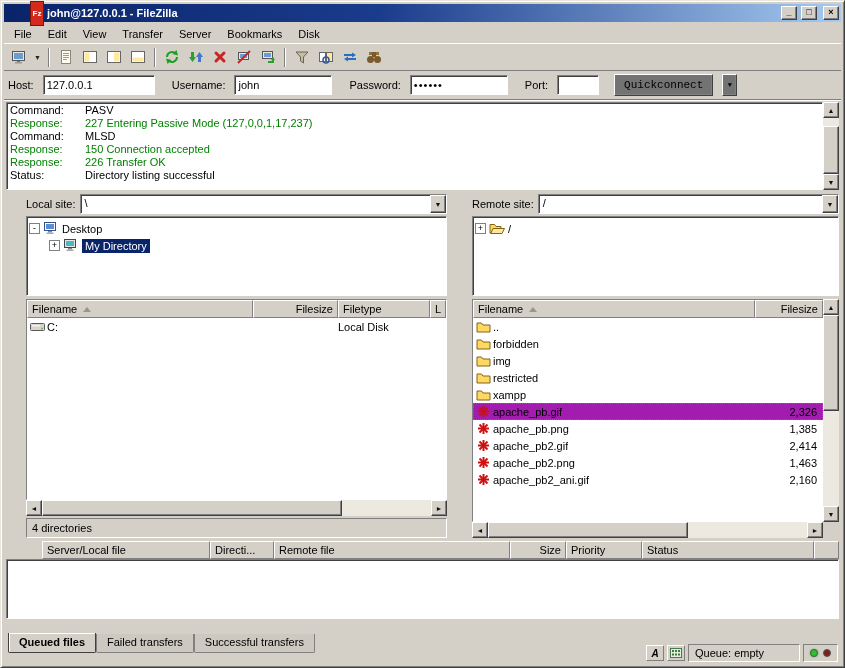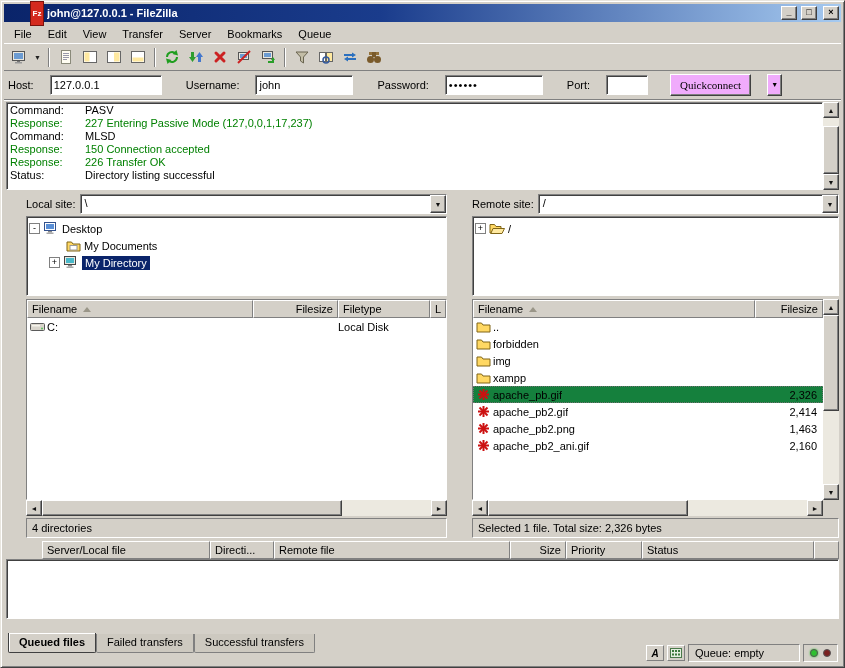--- a/index.html
+++ b/index.html
@@ -36,32 +36,32 @@
   .menubar{ height:21px; flex:none; display:flex; align-items:flex-end; padding:0 2px; }
   .menu-item{ padding:3px 8px; }
   .toolbar{ height:28px; flex:none; display:flex; align-items:center; padding:1px 3px;
             border-top:1px solid #fff; border-bottom:1px solid #808080; }
   .tbtn{ width:24px; height:23px; display:flex; align-items:center; justify-content:center; flex:none; }
   .tbtn.narrow{ width:13px; }
   .tbtn .arrow{ font-size:7px; color:#222; }
   .tsep{ width:2px; height:19px; border-left:1px solid #808080; border-right:1px solid #fff; margin:0 4px; flex:none; }
 
   
-  .quickbar{ height:29px; flex:none; display:flex; align-items:center; gap:16px; padding:2px 4px;
+  .quickbar{ height:29px; flex:none; display:flex; align-items:center; gap:9px; padding:2px 4px;
              border-bottom:1px solid #808080; box-shadow:0 1px 0 #fff; }
   .qlabel{ white-space:nowrap; }
   .qinput{
     height:20px; background:#fff; font-family:"Liberation Sans",sans-serif; font-size:11px;
     border:1px solid; border-color:#808080 #fff #fff #808080; box-shadow: inset 1px 1px 0 #404040;
     padding:2px 3px;
   }
   .qinput.host{ width:112px; } .qinput.user{ width:98px; } .qinput.pass{ width:98px; letter-spacing:1px;} .qinput.port{ width:42px; }
   .btn3d{
-    background:#f0abfc; border:1px solid; border-color:#fff #404040 #404040 #fff;
-    box-shadow: inset -1px -1px 0 #808080; font-family:Liberation Serif, serif; font-size:11px;
+    background:#737373; border:1px solid; border-color:#fff #404040 #404040 #fff;
+    box-shadow: inset -1px -1px 0 #808080; font-family:Liberation Mono, monospace; font-size:11px;
     height:22px; padding:0 9px; cursor:default;
   }
   .qc-dd{ width:15px; padding:0; height:22px; font-size:7px; }
 
   
   .pane{
     background:#fff; border:1px solid; border-color:#808080 #fff #fff #808080;
     box-shadow: inset 1px 1px 0 #404040;
   }
 
@@ -101,21 +101,21 @@
   .list-wrap.rt{ flex-direction:row; }
   .rlist-main{ flex:1; display:flex; flex-direction:column; min-width:0; }
   .lheader{ display:flex; flex:none; background:#d4d0c8; }
   .hcell{ border:1px solid; border-color:#fff #808080 #808080 #fff; background:#d4d0c8;
           padding:2px 4px; height:18px; display:flex; align-items:center; overflow:hidden; white-space:nowrap; }
   .hcell.right{ justify-content:flex-end; }
   .sortup{ width:0; height:0; border-left:4px solid transparent; border-right:4px solid transparent;
            border-bottom:5px solid #9a9688; display:inline-block; margin-left:6px; flex:none; }
   .lbody{ flex:1; background:#fff; overflow:hidden; }
   .lrow{ height:17px; display:flex; align-items:center; }
-  .lrow.sel{ background:#15803d; outline:1px dotted #707070; outline-offset:-1px; }
+  .lrow.sel{ background:#a21caf; outline:1px dotted #707070; outline-offset:-1px; }
   .ficon{ width:20px; flex:none; display:flex; justify-content:center; }
   .c-name{ overflow:hidden; white-space:nowrap; }
   .c-right{ text-align:right; padding-right:6px; }
 
   
   .lc0{ width:226px; } .lc1{ width:85px; } .lc2{ width:92px; } .lc3{ flex:1; min-width:0;}
   .lrow .lc0{ display:flex; align-items:center; }
   
   .rc0{ width:282px; } .rc1{ flex:1; min-width:0; }
   .lrow .rc0{ display:flex; align-items:center; }
@@ -178,21 +178,21 @@
     <div class="tb-btn close">×</div>
   </div>
 
   <div class="menubar">
     <span class="menu-item">File</span>
     <span class="menu-item">Edit</span>
     <span class="menu-item">View</span>
     <span class="menu-item">Transfer</span>
     <span class="menu-item">Server</span>
     <span class="menu-item">Bookmarks</span>
-    <span class="menu-item">Queue</span>
+    <span class="menu-item">Disk</span>
   </div>
 
   <div class="toolbar">
     <div class="tbtn">
       <svg width="16" height="16" viewBox="0 0 16 16">
           <rect x="1.5" y="2.5" width="12" height="9" fill="#e9e7df" stroke="#555"></rect>
           <rect x="3" y="4" width="9" height="6" fill="#6b9bd2"></rect>
           <rect x="6" y="12" width="3" height="1" fill="#777"></rect>
           <rect x="4" y="13" width="7" height="1.5" fill="#999"></rect>
         </svg>
@@ -361,28 +361,20 @@
       <div class="tree-pane pane">
         <div class="trow">
           <span class="expander">-</span>
           <svg width="16" height="15" viewBox="0 0 16 15">
               <rect x="1.5" y="1.5" width="11" height="8" fill="#fff" stroke="#33518c"></rect>
               <rect x="3" y="3" width="8" height="5" fill="#5a8fd6"></rect>
               <rect x="5" y="10" width="4" height="1.5" fill="#888"></rect>
               <rect x="3.5" y="11.5" width="7" height="1.5" fill="#aaa"></rect>
             </svg>
           <span>Desktop</span>
-        </div>
-        <div class="trow lvl1">
-          <span class="tindent"></span>
-          <svg width="15" height="13" viewBox="0 0 15 13">
-              <path d="M1 3 L1 12 L14 12 L14 5 L7 5 L5.5 3 Z" fill="#ffd863" stroke="#806517"></path>
-              <rect x="4" y="6.5" width="7" height="4.5" fill="#fff" stroke="#999"></rect>
-            </svg>
-          <span>My Documents</span>
         </div>
         <div class="trow lvl1">
           <span class="expander">+</span>
           <svg width="16" height="15" viewBox="0 0 16 15">
               <rect x="1.5" y="1.5" width="11" height="8" fill="#e9e7df" stroke="#444"></rect>
               <rect x="3" y="3" width="8" height="5" fill="#49b8c9"></rect>
               <rect x="5" y="10" width="4" height="1.5" fill="#888"></rect>
               <rect x="3.5" y="11.5" width="7" height="1.5" fill="#aaa"></rect>
             </svg>
           <span class="tsel">My Directory</span>
@@ -505,20 +497,31 @@
                 </div>
               <div class="rc1 c-right"></div>
             </div>
             <div class="lrow">
               <div class="rc0">
                   <span class="ficon">
                     <svg width="15" height="13" viewBox="0 0 15 13">
                       <path d="M1 3 L1 12 L14 12 L14 5 L7 5 L5.5 3 Z" fill="#ffd863" stroke="#806517"></path>
                     </svg>
                   </span>
+                  <span class="c-name">restricted</span>
+                </div>
+              <div class="rc1 c-right"></div>
+            </div>
+            <div class="lrow">
+              <div class="rc0">
+                  <span class="ficon">
+                    <svg width="15" height="13" viewBox="0 0 15 13">
+                      <path d="M1 3 L1 12 L14 12 L14 5 L7 5 L5.5 3 Z" fill="#ffd863" stroke="#806517"></path>
+                    </svg>
+                  </span>
                   <span class="c-name">xampp</span>
                 </div>
               <div class="rc1 c-right"></div>
             </div>
 
             <div class="lrow sel">
               <div class="rc0">
                   <span class="ficon">
                     <svg width="13" height="13" viewBox="0 0 13 13">
                       <g stroke="#cc1111" stroke-width="2">
@@ -538,52 +541,68 @@
                   <span class="ficon">
                     <svg width="13" height="13" viewBox="0 0 13 13">
                       <g stroke="#cc1111" stroke-width="2">
                         <line x1="6.5" y1="1" x2="6.5" y2="12"></line>
                         <line x1="1" y1="6.5" x2="12" y2="6.5"></line>
                         <line x1="2.5" y1="2.5" x2="10.5" y2="10.5"></line>
                         <line x1="10.5" y1="2.5" x2="2.5" y2="10.5"></line>
                       </g>
                     </svg>
                   </span>
-                  <span class="c-name">apache_pb2.gif</span>
-                </div>
-              <div class="rc1 c-right">2,414</div>
+                  <span class="c-name">apache_pb.png</span>
+                </div>
+              <div class="rc1 c-right">1,385</div>
             </div>
             <div class="lrow">
               <div class="rc0">
                   <span class="ficon">
                     <svg width="13" height="13" viewBox="0 0 13 13">
                       <g stroke="#cc1111" stroke-width="2">
                         <line x1="6.5" y1="1" x2="6.5" y2="12"></line>
                         <line x1="1" y1="6.5" x2="12" y2="6.5"></line>
                         <line x1="2.5" y1="2.5" x2="10.5" y2="10.5"></line>
                         <line x1="10.5" y1="2.5" x2="2.5" y2="10.5"></line>
                       </g>
                     </svg>
                   </span>
-                  <span class="c-name">apache_pb2.png</span>
-                </div>
-              <div class="rc1 c-right">1,463</div>
+                  <span class="c-name">apache_pb2.gif</span>
+                </div>
+              <div class="rc1 c-right">2,414</div>
             </div>
             <div class="lrow">
               <div class="rc0">
                   <span class="ficon">
                     <svg width="13" height="13" viewBox="0 0 13 13">
                       <g stroke="#cc1111" stroke-width="2">
                         <line x1="6.5" y1="1" x2="6.5" y2="12"></line>
                         <line x1="1" y1="6.5" x2="12" y2="6.5"></line>
                         <line x1="2.5" y1="2.5" x2="10.5" y2="10.5"></line>
                         <line x1="10.5" y1="2.5" x2="2.5" y2="10.5"></line>
                       </g>
                     </svg>
                   </span>
+                  <span class="c-name">apache_pb2.png</span>
+                </div>
+              <div class="rc1 c-right">1,463</div>
+            </div>
+            <div class="lrow">
+              <div class="rc0">
+                  <span class="ficon">
+                    <svg width="13" height="13" viewBox="0 0 13 13">
+                      <g stroke="#cc1111" stroke-width="2">
+                        <line x1="6.5" y1="1" x2="6.5" y2="12"></line>
+                        <line x1="1" y1="6.5" x2="12" y2="6.5"></line>
+                        <line x1="2.5" y1="2.5" x2="10.5" y2="10.5"></line>
+                        <line x1="10.5" y1="2.5" x2="2.5" y2="10.5"></line>
+                      </g>
+                    </svg>
+                  </span>
                   <span class="c-name">apache_pb2_ani.gif</span>
                 </div>
               <div class="rc1 c-right">2,160</div>
             </div>
 
           </div>
         </div>
         <div class="vscroll">
           <div class="sbb">▲</div>
           <div class="sb-track">
@@ -597,23 +616,20 @@
         <div class="hscroll" style="flex:1">
           <div class="sbb">◄</div>
           <div class="sb-track">
               <div class="sb-thumb h" style="left:0;width:200px"></div>
             </div>
           <div class="sbb">►</div>
         </div>
         <div class="sb-corner"></div>
       </div>
 
-      <div class="status-inline">
-          <span>Selected 1 file. Total size: 2,326 bytes</span>
-        </div>
     </div>
   </div>
 
   <div class="queue-hdr">
     <div class="hcell qc0">
         <span>Server/Local file</span>
       </div>
     <div class="hcell qc1">
         <span>Directi...</span>
       </div>

